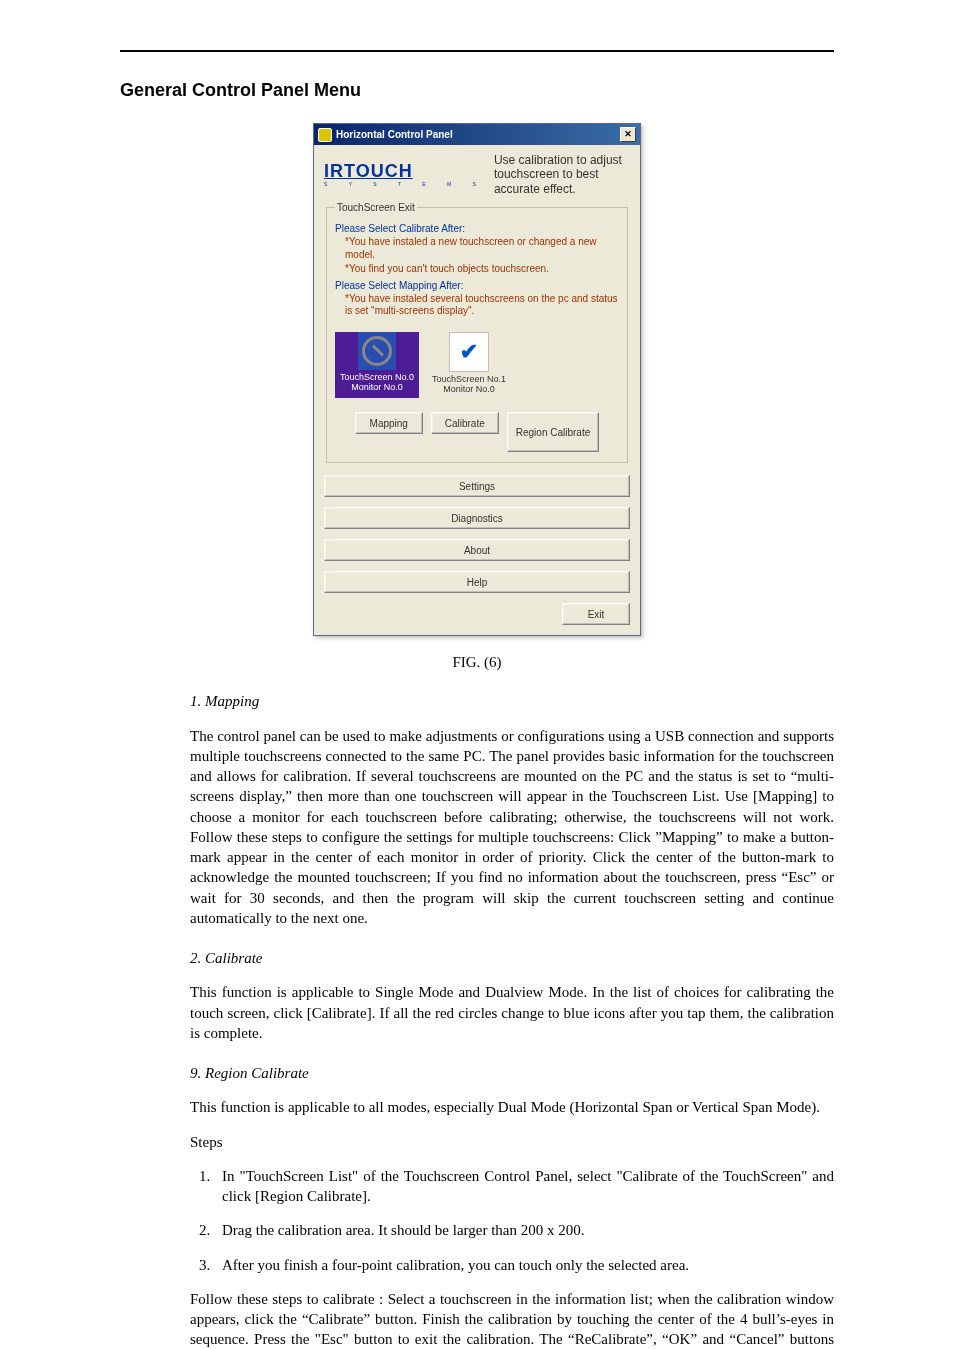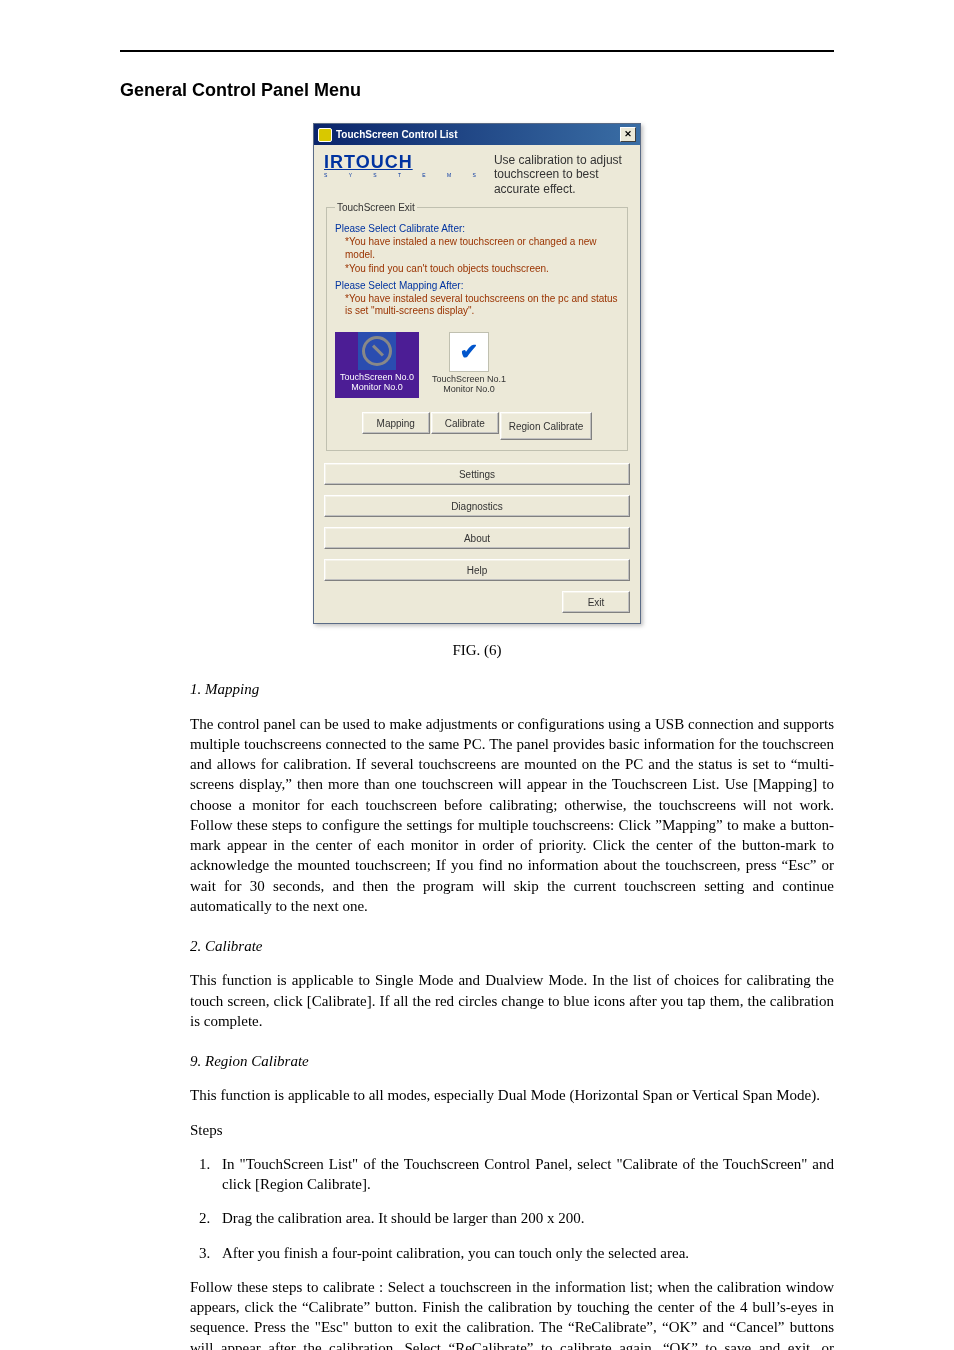--- a/index.html
+++ b/index.html
@@ -102,21 +102,21 @@
     font-family: Arial;
     font-size: 9px; font-weight: bold;
     color:#000;
     display:flex; align-items:center; justify-content:center;
     line-height:1;
   }
   .dlg-body {
     padding: 8px 10px 10px 10px;
   }
   .brand-row {
-    display:flex; align-items:flex-start; justify-content:space-between;
+    display:flex; align-items:center; justify-content:space-between;
     margin-bottom: 2px;
   }
   .brand {
     color: #0033a0;
     font-family: Arial, sans-serif;
     font-weight: 900;
     font-size: 18px;
     letter-spacing: 1px;
     text-decoration: underline;
     line-height: 1;
@@ -170,21 +170,21 @@
     border:3px solid #888;
     position:relative;
   }
   .no-icon:after{
     content:""; position:absolute; left:23%; top:45%; width:58%; height:3px;
     background:#888; transform:rotate(45deg);
   }
   .check-icon {
     color:#0055cc; font-size:22px; font-weight:bold;
   }
-  .btn-row { display:flex; gap:1px; justify-content:center; margin-top:14px;}
+  .btn-row { display:flex; gap:8px; justify-content:center; margin-top:14px;}
   .win-btn {
     min-width:68px; height:22px;
     background:#ece9d8;
     border:1px solid #808080;
     border-top-color:#fff; border-left-color:#fff;
     box-shadow: inset -1px -1px 0 #c0c0c0, inset 1px 1px 0 #f4f2e8;
     font-family: Tahoma, sans-serif;
     font-size:10px;
     color:#333;
     padding:0 8px;
@@ -204,21 +204,21 @@
   <hr class="rule">
 
   <div class="section-title">General Control Panel Menu</div>
 
   <div class="fig-wrap">
 
     <div class="win-dialog">
       <div class="titlebar">
         <div class="tb-left">
           <span class="tb-icon"></span>
-          <span>TouchScreen Control List</span>
+          <span>Horizontal Control Panel</span>
         </div>
         <div class="tb-close">✕</div>
       </div>
       <div class="dlg-body">
         <div class="brand-row">
           <div>
             <div class="brand">IRTOUCH</div>
             <div class="brand-sub">S Y S T E M S</div>
           </div>
           <div class="headline">Use calibration to adjust touchscreen to best accurate effect.</div>
@@ -249,21 +249,21 @@
               <div class="thumb-label">
                 <div>TouchScreen No.1</div>
                 <div>Monitor    No.0</div>
               </div>
             </div>
           </div>
 
           <div class="btn-row">
             <button class="win-btn">Mapping</button>
             <button class="win-btn">Calibrate</button>
-            <button class="win-btn" style="min-width:70px; white-space:normal; height:28px; line-height:1.1;">Region Calibrate</button>
+            <button class="win-btn" style="min-width:70px; white-space:normal; height:40px; line-height:1.1;">Region Calibrate</button>
           </div>
         </fieldset>
 
         <div class="bottom-btns">
           <button class="win-btn">Settings</button>
           <button class="win-btn">Diagnostics</button>
           <button class="win-btn">About</button>
           <button class="win-btn">Help</button>
         </div>
         <div class="exit-row">

